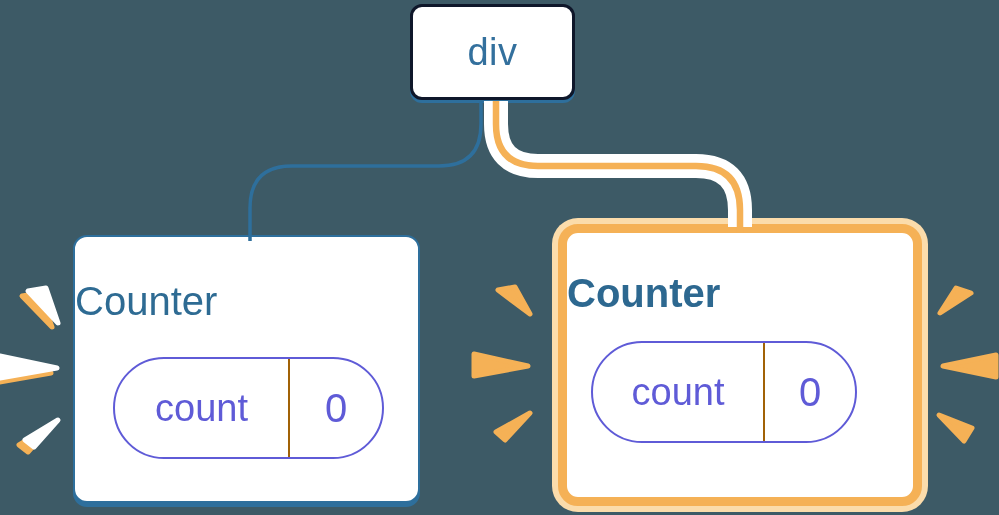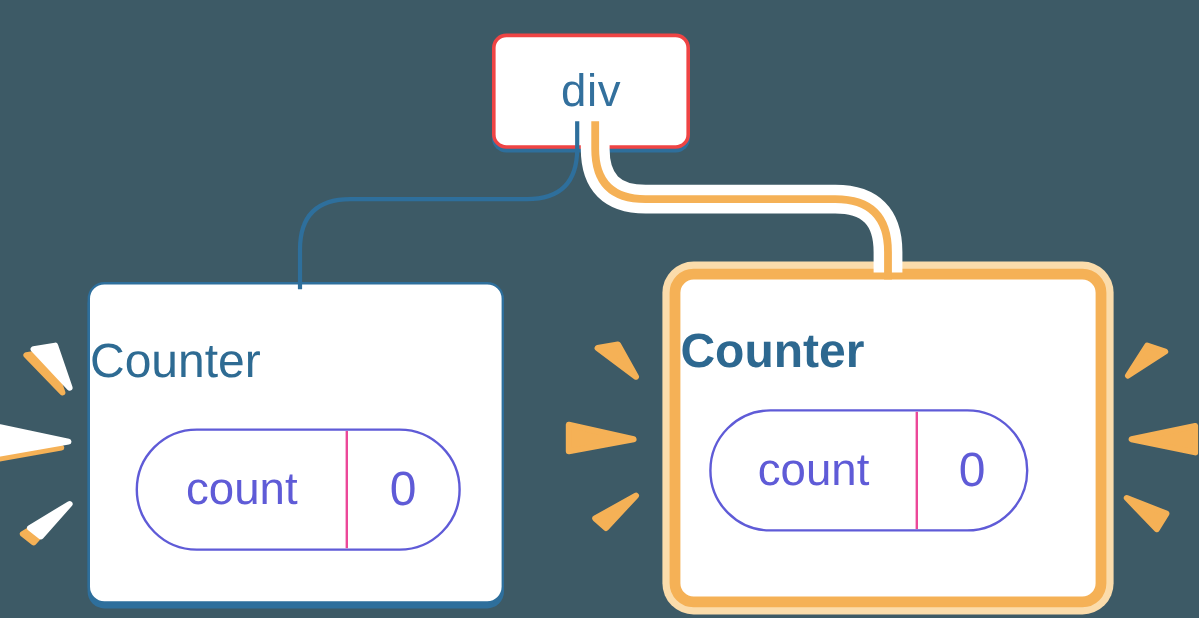--- a/index.html
+++ b/index.html
@@ -10,24 +10,24 @@
     position:relative;
   }
   .stage{position:absolute;left:0;top:0;width:999px;height:515px;}
 
   
   .overlay{position:absolute;left:0;top:0;width:999px;height:515px;z-index:3;pointer-events:none;}
 
   
   .root-node{
     position:absolute;left:410px;top:4px;width:165px;height:96px;
-    background:#ffffff;border:3px solid #ef4444;border-radius:12px;
+    background:#ffffff;border:3px solid #0f172a;border-radius:12px;
     box-shadow:0 3px 0 #2e6f9c;
     box-sizing:border-box;z-index:2;
-    display:flex;align-items:center;justify-content:center;margin-top:24px;
+    display:flex;align-items:center;justify-content:center;
   }
   .root-node .label{
     color:#33709d;font-size:38px;font-weight:500;letter-spacing:.5px;
   }
 
   
   .counter-plain{
     position:absolute;left:73px;top:235px;width:347px;height:268px;
     background:#ffffff;border:2.5px solid #2e6f9c;border-radius:14px;
     box-shadow:0 4px 0 #2e6f9c;
@@ -55,21 +55,21 @@
   .pill{
     position:absolute;
     border:2px solid #5f5bd7;border-radius:60px;
     display:flex;align-items:stretch;box-sizing:border-box;
     background:#ffffff;overflow:hidden;
   }
   .counter-plain .pill{left:38px;top:120px;width:271px;height:102px;}
   .counter-hl .pill{left:39px;top:123px;width:266px;height:102px;}
   .pill .key-cell{
     flex:0 0 auto;display:flex;align-items:center;justify-content:center;
-    border-right:2px solid #ec4899;
+    border-right:2px solid #a16207;
     color:#5f5bd7;font-size:38px;
   }
   .counter-plain .key-cell{width:173px;}
   .counter-hl .key-cell{width:170px;}
   .pill .val-cell{
     flex:1 1 auto;display:flex;align-items:center;justify-content:center;
     color:#5f5bd7;font-size:40px;
   }
 </style>
 </head>

